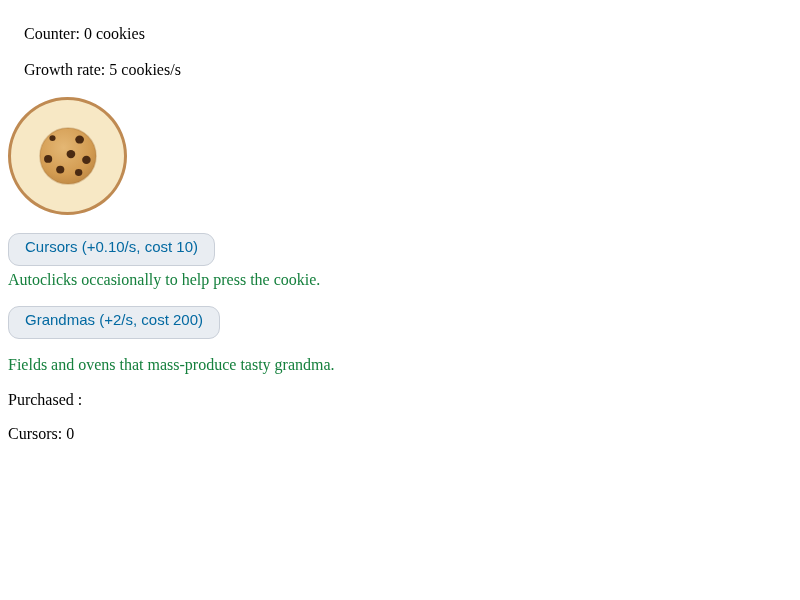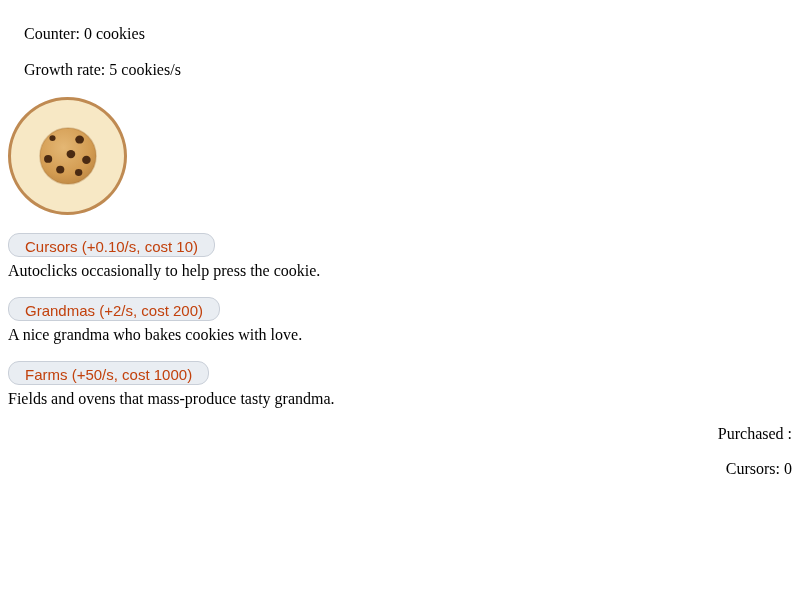--- a/index.html
+++ b/index.html
@@ -34,36 +34,35 @@
     border-radius: 50%;
     background: #f7e8c5;
     cursor: pointer;
   }
   .cookie-btn svg { display: block; }
   .building { margin: 0 0 17px 0; }
   .shop-btn {
     display: inline-block;
     font-family: "Liberation Sans", sans-serif;
     font-size: 15px;
-    color: #c2410c;
+    color: #0369a1;
     background: #e9edf2;
     border: 1.5px solid #c9cfd8;
     border-radius: 11px;
-    padding: 5px 16px 1px 16px;
+    padding: 5px 16px 10px 16px;
     cursor: pointer;
     line-height: 1.05;
   }
   .desc {
     margin-top: 5px;
     font-size: 16px;
-    color: #000000;
+    color: #15803d;
   }
   .purchased-line {
     margin: 16px 0;
-    text-align: right;
   }
 </style>
 </head>
 <body>
 
 <div class="stat-line">Counter: 0 cookies</div>
 <div class="stat-line">Growth rate: 5 cookies/s</div>
 
 <button class="cookie-btn" aria-label="cookie">
   <svg width="62" height="62" viewBox="0 0 64 64">
@@ -86,24 +85,22 @@
   </svg>
 </button>
 
 <div class="shop">
   <div class="building">
     <button class="shop-btn">Cursors (+0.10/s, cost 10)</button>
     <div class="desc">Autoclicks occasionally to help press the cookie.</div>
   </div>
   <div class="building">
     <button class="shop-btn">Grandmas (+2/s, cost 200)</button>
-    <div class="desc">A nice grandma who bakes cookies with love.</div>
   </div>
   <div class="building">
-    <button class="shop-btn">Farms (+50/s, cost 1000)</button>
     <div class="desc">Fields and ovens that mass-produce tasty grandma.</div>
   </div>
   <div class="building">
   </div>
 </div>
 
 <p class="purchased-line">Purchased :</p>
 <p class="purchased-line">Cursors: 0</p>
 
 </body></html>

